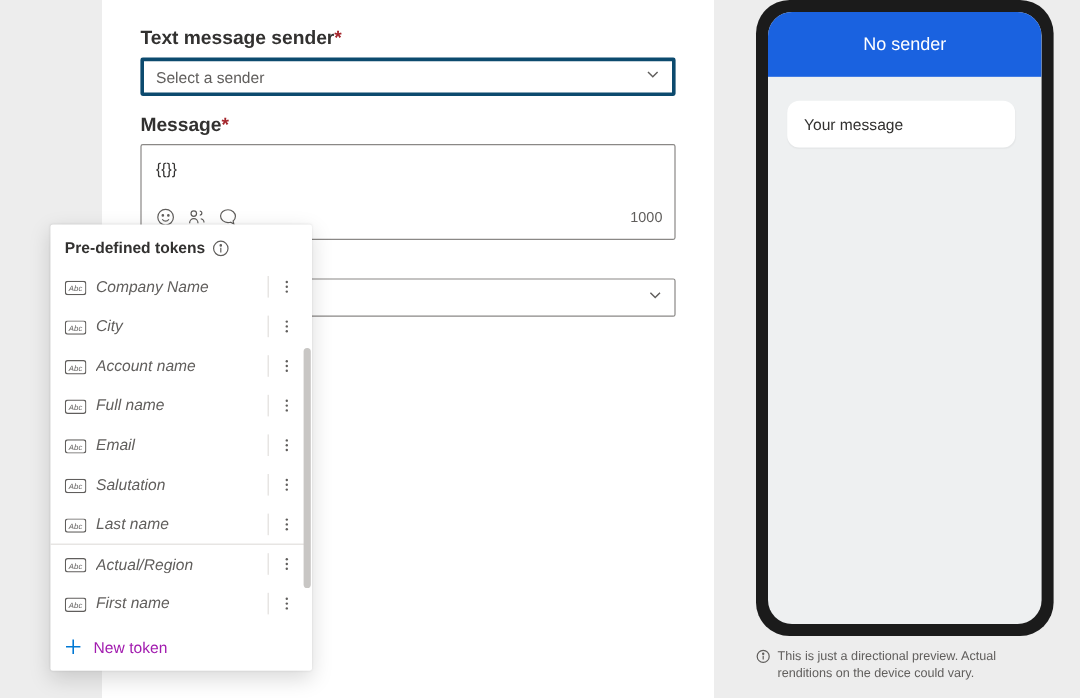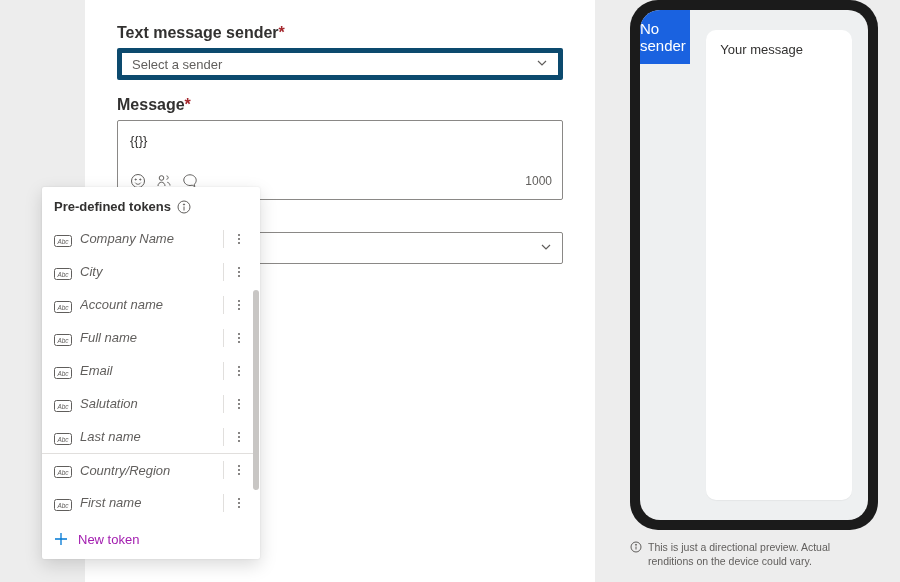--- a/index.html
+++ b/index.html
@@ -23,21 +23,21 @@
     .field-label {
       font-size: 16px;
       font-weight: 600;
       color: #323130;
       margin-bottom: 6px;
       display: block;
     }
     .req { color: #a4262c; }
     .select-dropdown {
       position: relative;
-      border: 5px solid #0c4a6e;
+      border: 3px solid #0c4a6e;
       border-radius: 2px;
       height: 32px;
       display: flex;
       align-items: center;
       padding: 0 10px;
       cursor: pointer;
       background: #fff;
     }
     .select-dropdown .placeholder { flex: 1; font-size: 13px; color: #605e5c; }
     .chevron svg { width: 12px; height: 12px; }
@@ -186,22 +186,21 @@
       border-radius: 28px;
       padding: 10px;
     }
     .phone-screen {
       width: 100%;
       height: 100%;
       background: #eef0f1;
       border-radius: 20px;
       overflow: hidden;
       display: flex;
-      flex-direction: row;
-      justify-content: space-between;
+      flex-direction: column;
     }
     .phone-header {
       background: #1a62e0;
       color: #fff;
       height: 54px;
       display: flex;
       align-items: center;
       justify-content: center;
       font-size: 15px;
     }
@@ -391,21 +390,21 @@
           <span></span>
           <span></span>
           <span></span>
         </span>
       </div>
       <div class="token-item divider-above">
         <span class="token-type-ic"><svg viewBox="0 0 18 12">
             <rect x="0.5" y="0.5" width="17" height="11" rx="2" fill="none" stroke="#605e5c" stroke-width="1"></rect>
             <text x="9" y="8.8" text-anchor="middle" font-size="6.5" fill="#605e5c" font-family="Segoe UI">Abc</text>
           </svg></span>
-        <span class="token-label">Country/Region</span>
+        <span class="token-label">Actual/Region</span>
         <span class="item-sep"></span>
         <span class="more-dots">
           <span></span>
           <span></span>
           <span></span>
         </span>
       </div>
       <div class="token-item">
         <span class="token-type-ic"><svg viewBox="0 0 18 12">
             <rect x="0.5" y="0.5" width="17" height="11" rx="2" fill="none" stroke="#605e5c" stroke-width="1"></rect>

